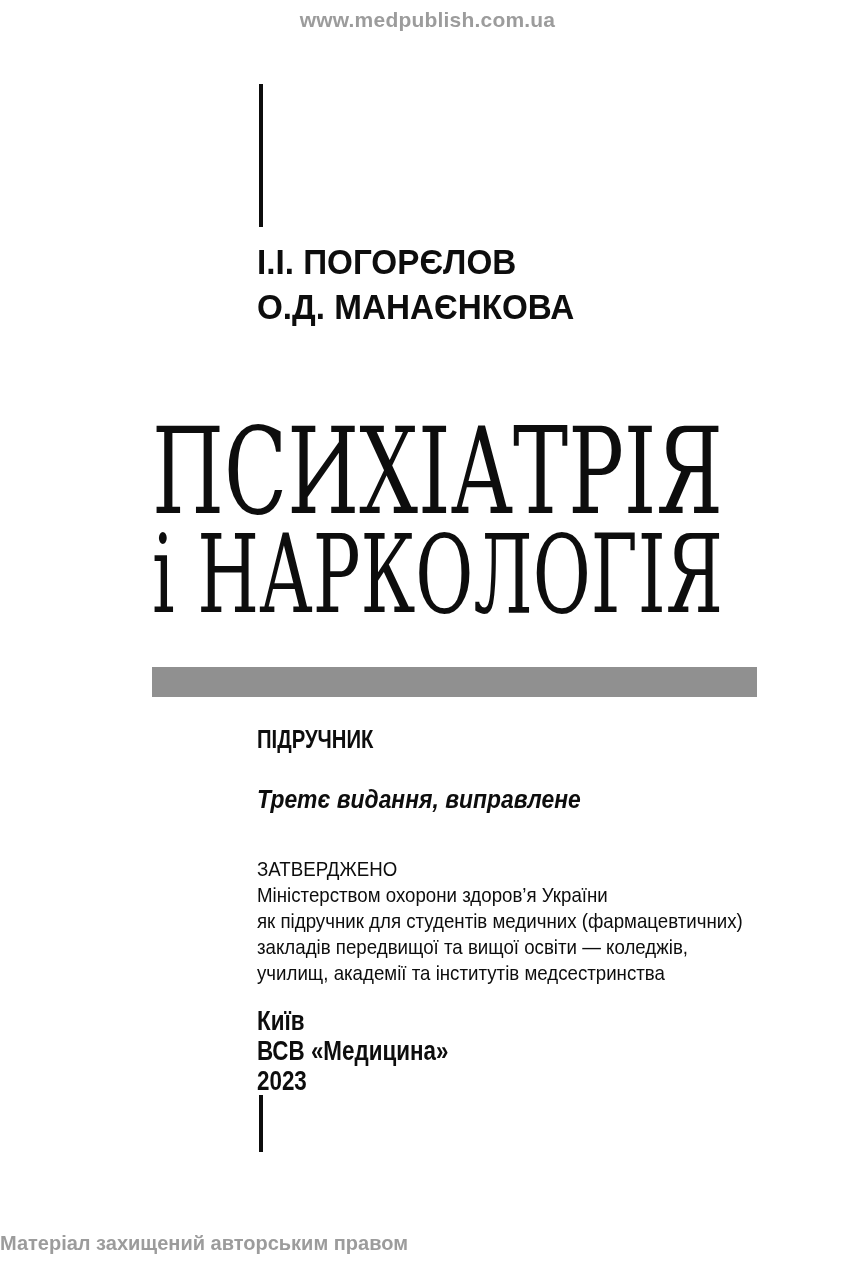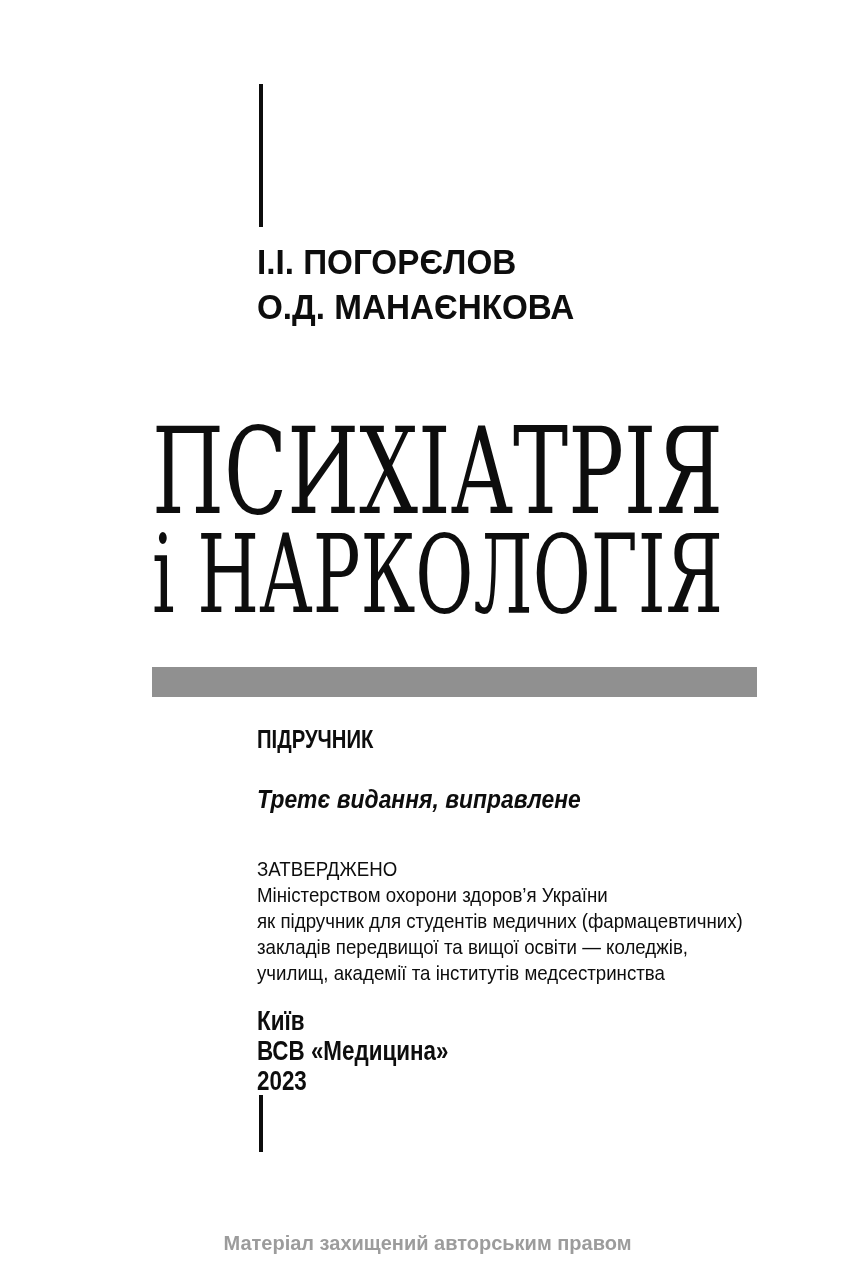--- a/index.html
+++ b/index.html
@@ -106,31 +106,31 @@
     line-height: 30px;
     transform: scaleX(0.80);
     transform-origin: left top;
     white-space: nowrap;
   }
 
   .footer-notice {
     top: 1232px;
     left: 0;
     width: 855px;
-    text-align: center;
     font-size: 20px;
     font-weight: 700;
     color: #9c9c9c;
   }
 </style>
 </head>
 <body>
 
 <div class="page">
 
+  <div class="abs header-url">www.medpublish.com.ua</div>
 
   <div class="abs vbar vbar-top"></div>
 
   <div class="abs authors">
     <div>І.І. ПОГОРЄЛОВ</div>
     <div>О.Д. МАНАЄНКОВА</div>
   </div>
 
   <svg class="abs title-svg" width="571" height="218" viewBox="0 0 571 218">
     <text x="0" y="108" font-size="120" textLength="571" lengthAdjust="spacingAndGlyphs">ПСИХІАТРІЯ</text>

